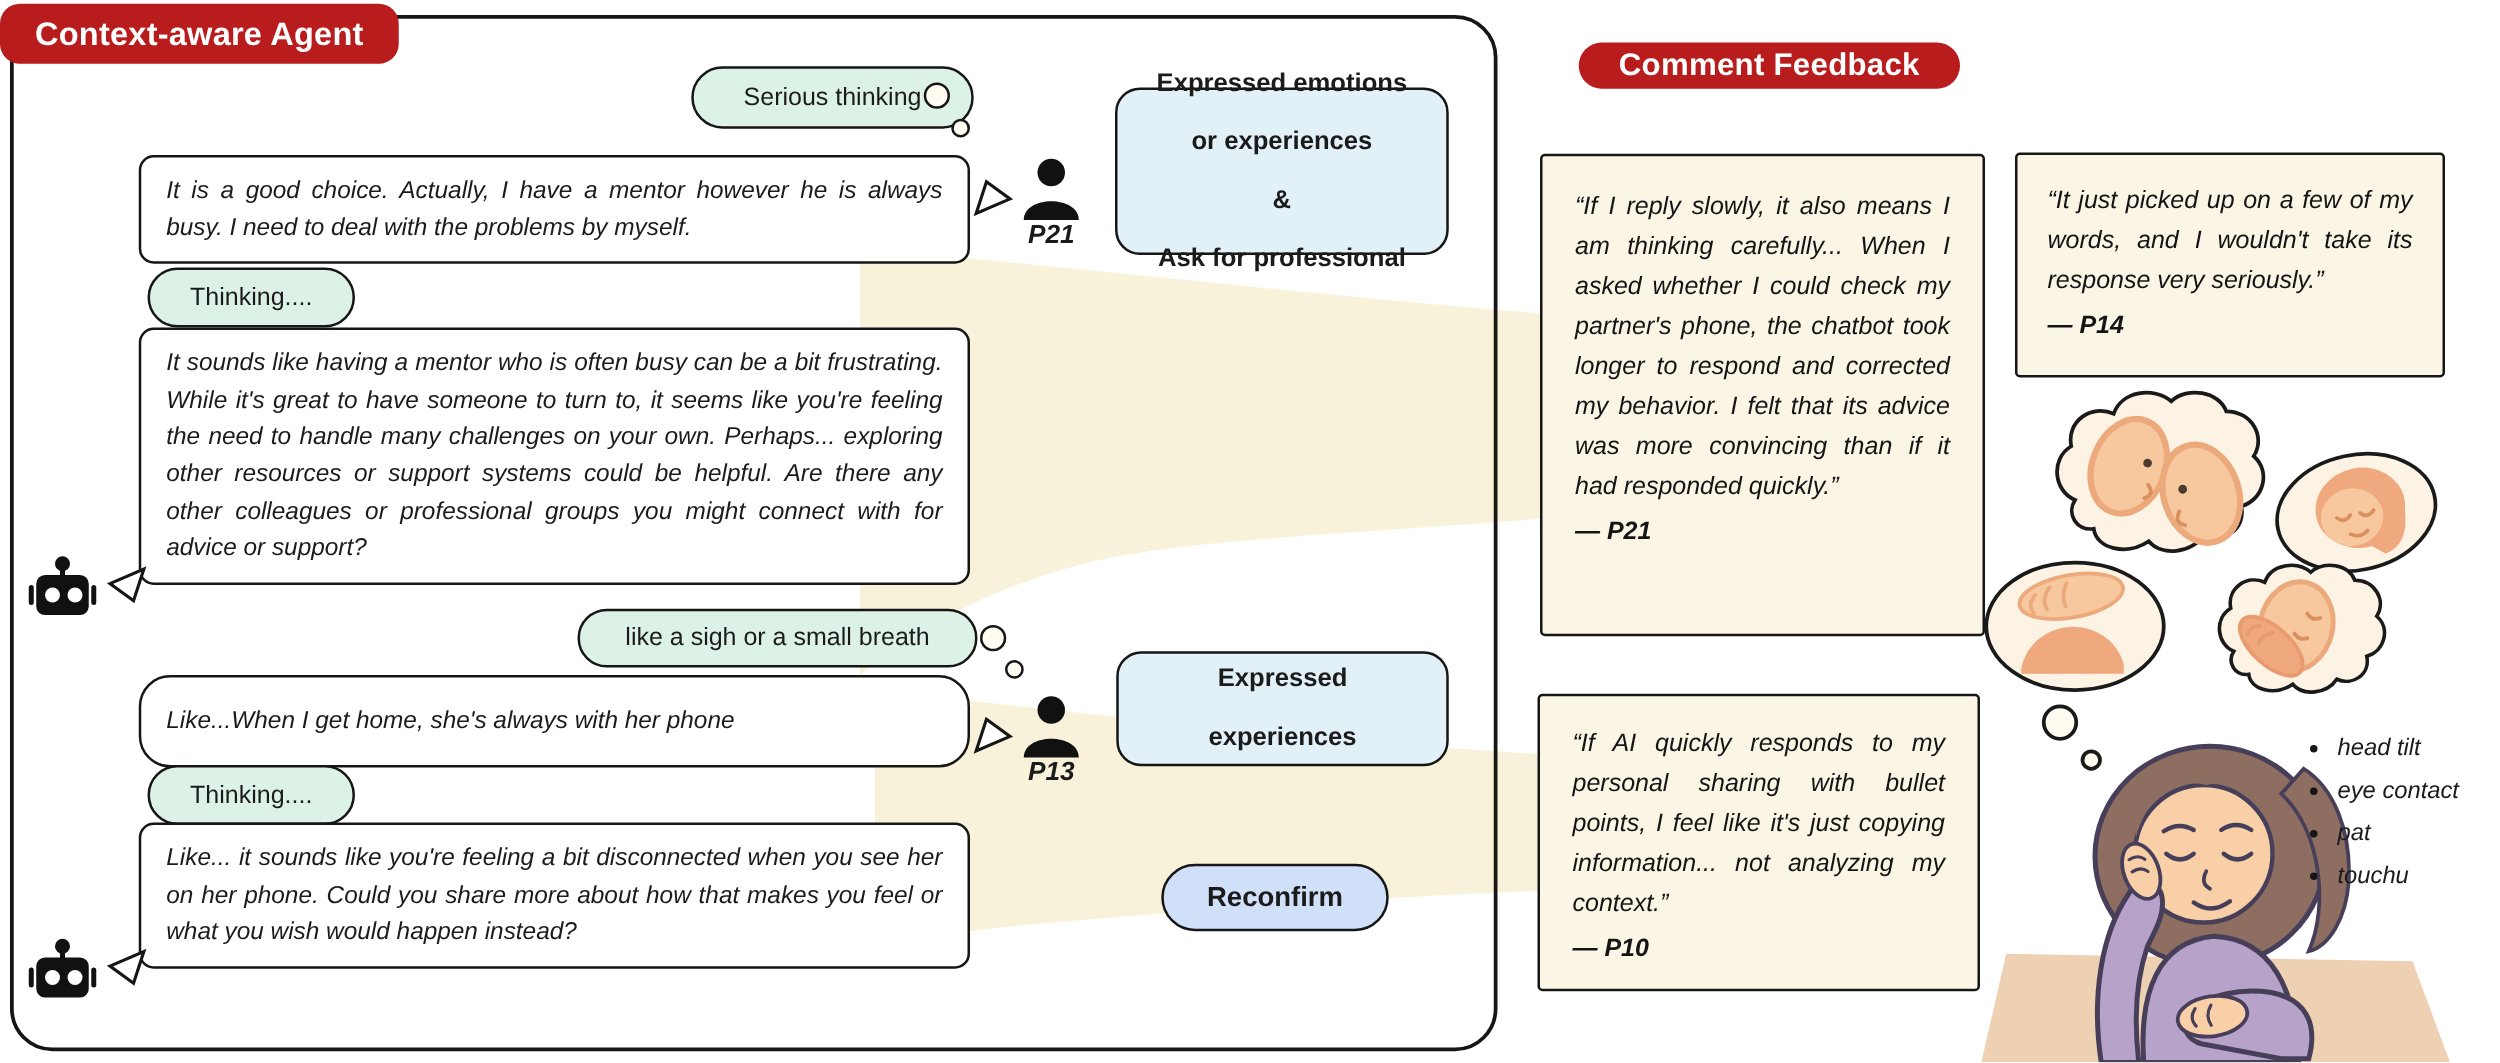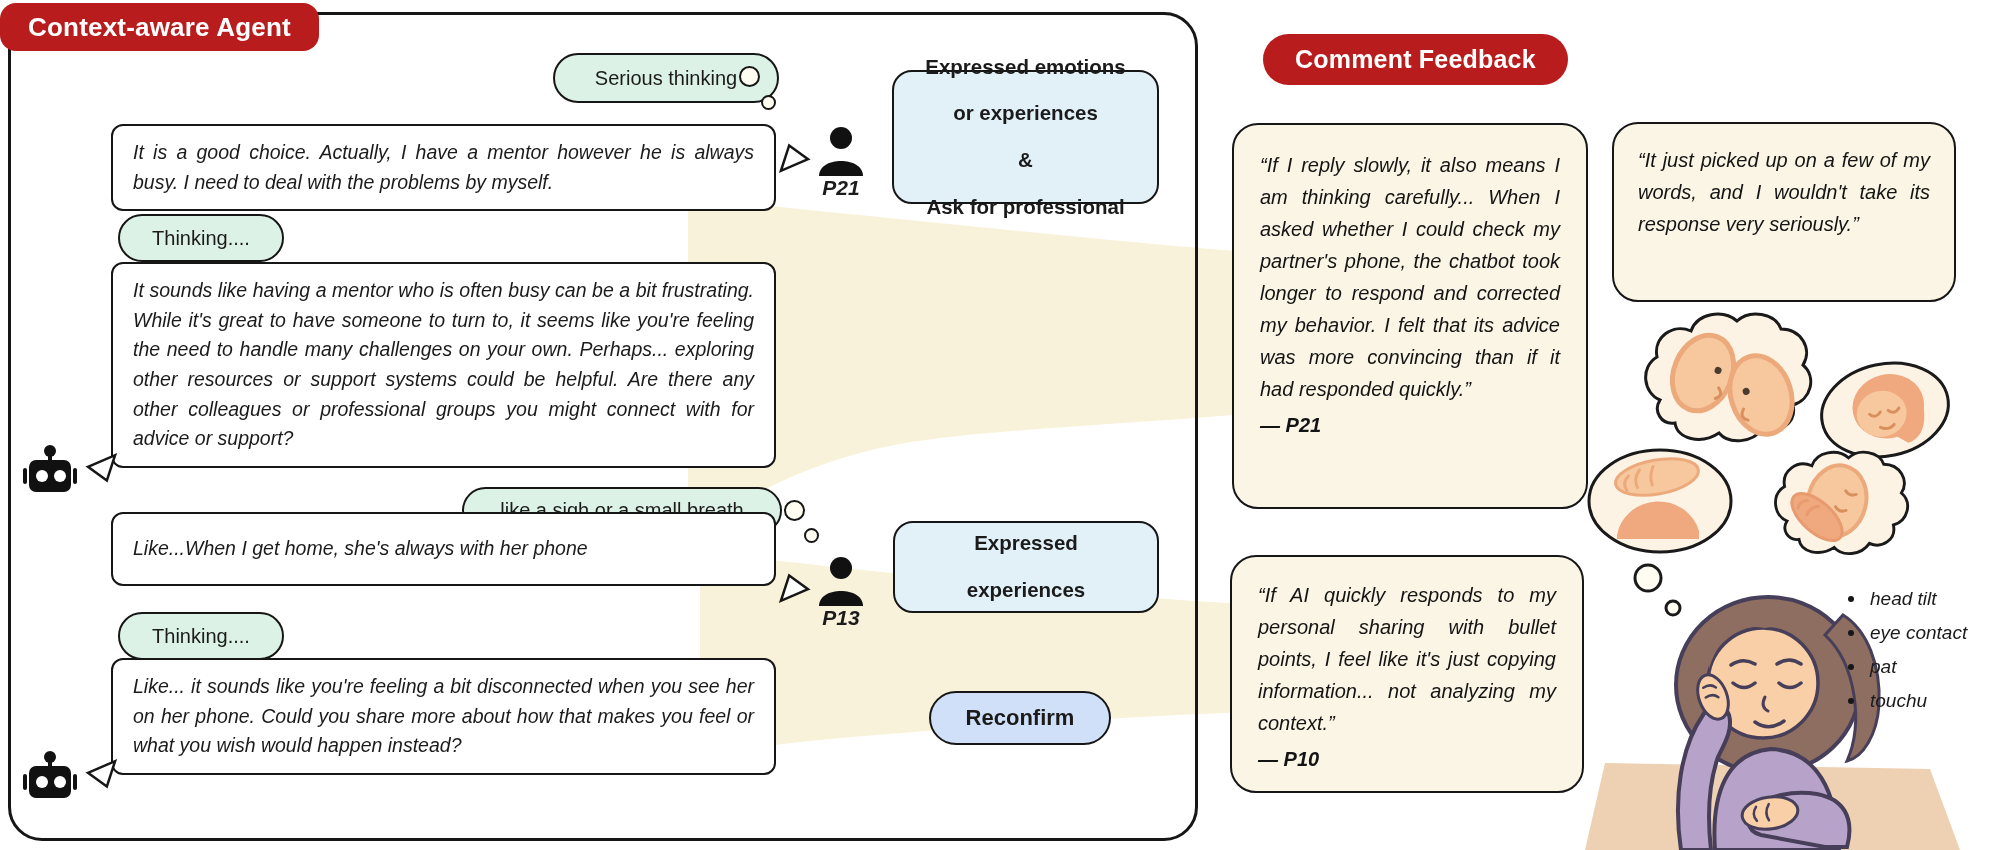--- a/index.html
+++ b/index.html
@@ -11,21 +11,21 @@
   .panel-border{z-index:2;border:3px solid #161616;border-radius:34px;background:transparent;pointer-events:none;}
   .badge{background:#b91c1c;color:#ffffff;font-weight:bold;display:flex;align-items:center;justify-content:center;letter-spacing:.2px;}
   .badge.corner{border-radius:16px;font-size:26px;}
   .badge.stadium{border-radius:999px;font-size:25px;}
   .pill-green{background:#ddf2e6;border:2px solid #161616;border-radius:999px;display:flex;align-items:center;justify-content:center;font-size:20px;}
   .msg-box{background:#ffffff;border:2.5px solid #161616;border-radius:12px;font-style:italic;font-size:19.5px;line-height:1.52;padding:12px 20px;}
   .msg-box.justify{text-align:justify;}
   .msg-box.vcenter{display:flex;align-items:center;padding:8px 20px;}
   .cat-box{background:#e2f1f8;border:2.5px solid #161616;border-radius:20px;display:flex;flex-direction:column;align-items:center;justify-content:center;font-weight:bold;font-size:20.5px;line-height:1.3;text-align:center;padding:4px 6px;gap:20px;}
   .pill-blue{background:#cfe0f8;border:2.5px solid #161616;border-radius:999px;display:flex;align-items:center;justify-content:center;font-weight:bold;font-size:22px;}
-  .quote-box{background:#faf5e5;border:2.5px solid #161616;border-radius:26px;font-style:italic;font-size:20px;line-height:1.6;text-align:justify;padding:24px 26px;color:#141414;}
+  .quote-box{background:#faf5e5;border:2.5px solid #161616;border-radius:4px;font-style:italic;font-size:20px;line-height:1.6;text-align:justify;padding:24px 26px;color:#141414;}
   .quote-attr{font-weight:bold;text-align:left;margin-top:4px;}
   .plabel{font-weight:bold;font-style:italic;font-size:21px;text-align:center;}
   .bullets{list-style:none;margin:0;padding:0;}
   .bullets li{display:flex;align-items:center;font-style:italic;font-size:19px;margin-bottom:12px;}
   .bullets .dot{width:6px;height:6px;border-radius:50%;background:#161616;margin-right:16px;flex:0 0 auto;}
   .tcircle{border:2.5px solid #161616;border-radius:50%;background:#fffdf2;}
 </style>
 </head>
 <body>
 
@@ -89,21 +89,21 @@
     <polygon points="4,18 30,4 24,30" fill="#ffffff" stroke="#161616" stroke-width="2.5" transform="rotate(5 17 17)"></polygon>
   </svg>
 
 
   <div class="abs layer pill-green" style="left:462px;top:487px;width:316px;height:43px;">
     <span>like a sigh or a small breath</span>
   </div>
   <div class="abs layer tcircle" style="left:784px;top:500px;width:17px;height:17px;"></div>
   <div class="abs layer tcircle" style="left:804px;top:528px;width:11px;height:11px;"></div>
 
-  <div class="abs layer msg-box vcenter" style="left:111px;top:512px;width:621px;height:54px;">
+  <div class="abs layer msg-box vcenter" style="left:111px;top:540px;width:621px;height:54px;border-radius:25px;">
     <span>Like...When I get home, she's always with her phone</span>
   </div>
   <svg class="abs layer" style="left:778px;top:572px;" width="34" height="34" viewBox="0 0 34 34">
     <polygon points="4,18 30,4 24,30" fill="#ffffff" stroke="#161616" stroke-width="2.5" transform="rotate(185 17 17)"></polygon>
   </svg>
   <svg class="abs layer" style="left:816px;top:556px;" width="50" height="52" viewBox="0 0 50 52">
     <circle cx="25" cy="12" r="11" fill="#111"></circle>
     <path d="M3,50 C3,30 47,30 47,50 Z" fill="#111"></path>
   </svg>
   <div class="abs layer plabel" style="left:810px;top:606px;width:62px;">
@@ -132,31 +132,32 @@
     <circle cx="38" cy="32" r="6" fill="#ffffff"></circle>
   </svg>
   <svg class="abs layer" style="left:84px;top:756px;" width="34" height="34" viewBox="0 0 34 34">
     <polygon points="4,18 30,4 24,30" fill="#ffffff" stroke="#161616" stroke-width="2.5" transform="rotate(5 17 17)"></polygon>
   </svg>
 
   <div class="abs layer pill-blue" style="left:929px;top:691px;width:178px;height:50px;">
     <span>Reconfirm</span>
   </div>
 
-  <div class="abs layer badge stadium" style="left:1263px;top:34px;height:51px;padding:0 32px;">
+  <div class="abs layer badge stadium" style="left:1263px;top:34px;height:37px;padding:0 32px;">
     <span>Comment Feedback</span>
   </div>
 
   <div class="abs layer quote-box" style="left:1232px;top:123px;width:300px;height:334px;">
     <div>“If I reply slowly, it also means I am thinking carefully... When I asked whether I could check my partner's phone, the chatbot took longer to respond and corrected my behavior. I felt that its advice was more convincing than if it had responded quickly.”</div>
     <div class="quote-attr">— P21</div>
   </div>
 
   <div class="abs layer quote-box" style="left:1612px;top:122px;width:292px;height:136px;padding:20px 24px;">
     <div>“It just picked up on a few of my words, and I wouldn't take its response very seriously.”</div>
+    <div class="quote-attr">— P14</div>
   </div>
 
   <div class="abs layer quote-box" style="left:1230px;top:555px;width:298px;height:190px;padding:22px 26px;">
     <div>“If AI quickly responds to my personal sharing with bullet points, I feel like it's just copying information... not analyzing my context.”</div>
     <div class="quote-attr">— P10</div>
   </div>
 
   <svg class="abs layer" style="left:1585px;top:305px;" width="415" height="545" viewBox="0 0 415 545">
 
     <g>

